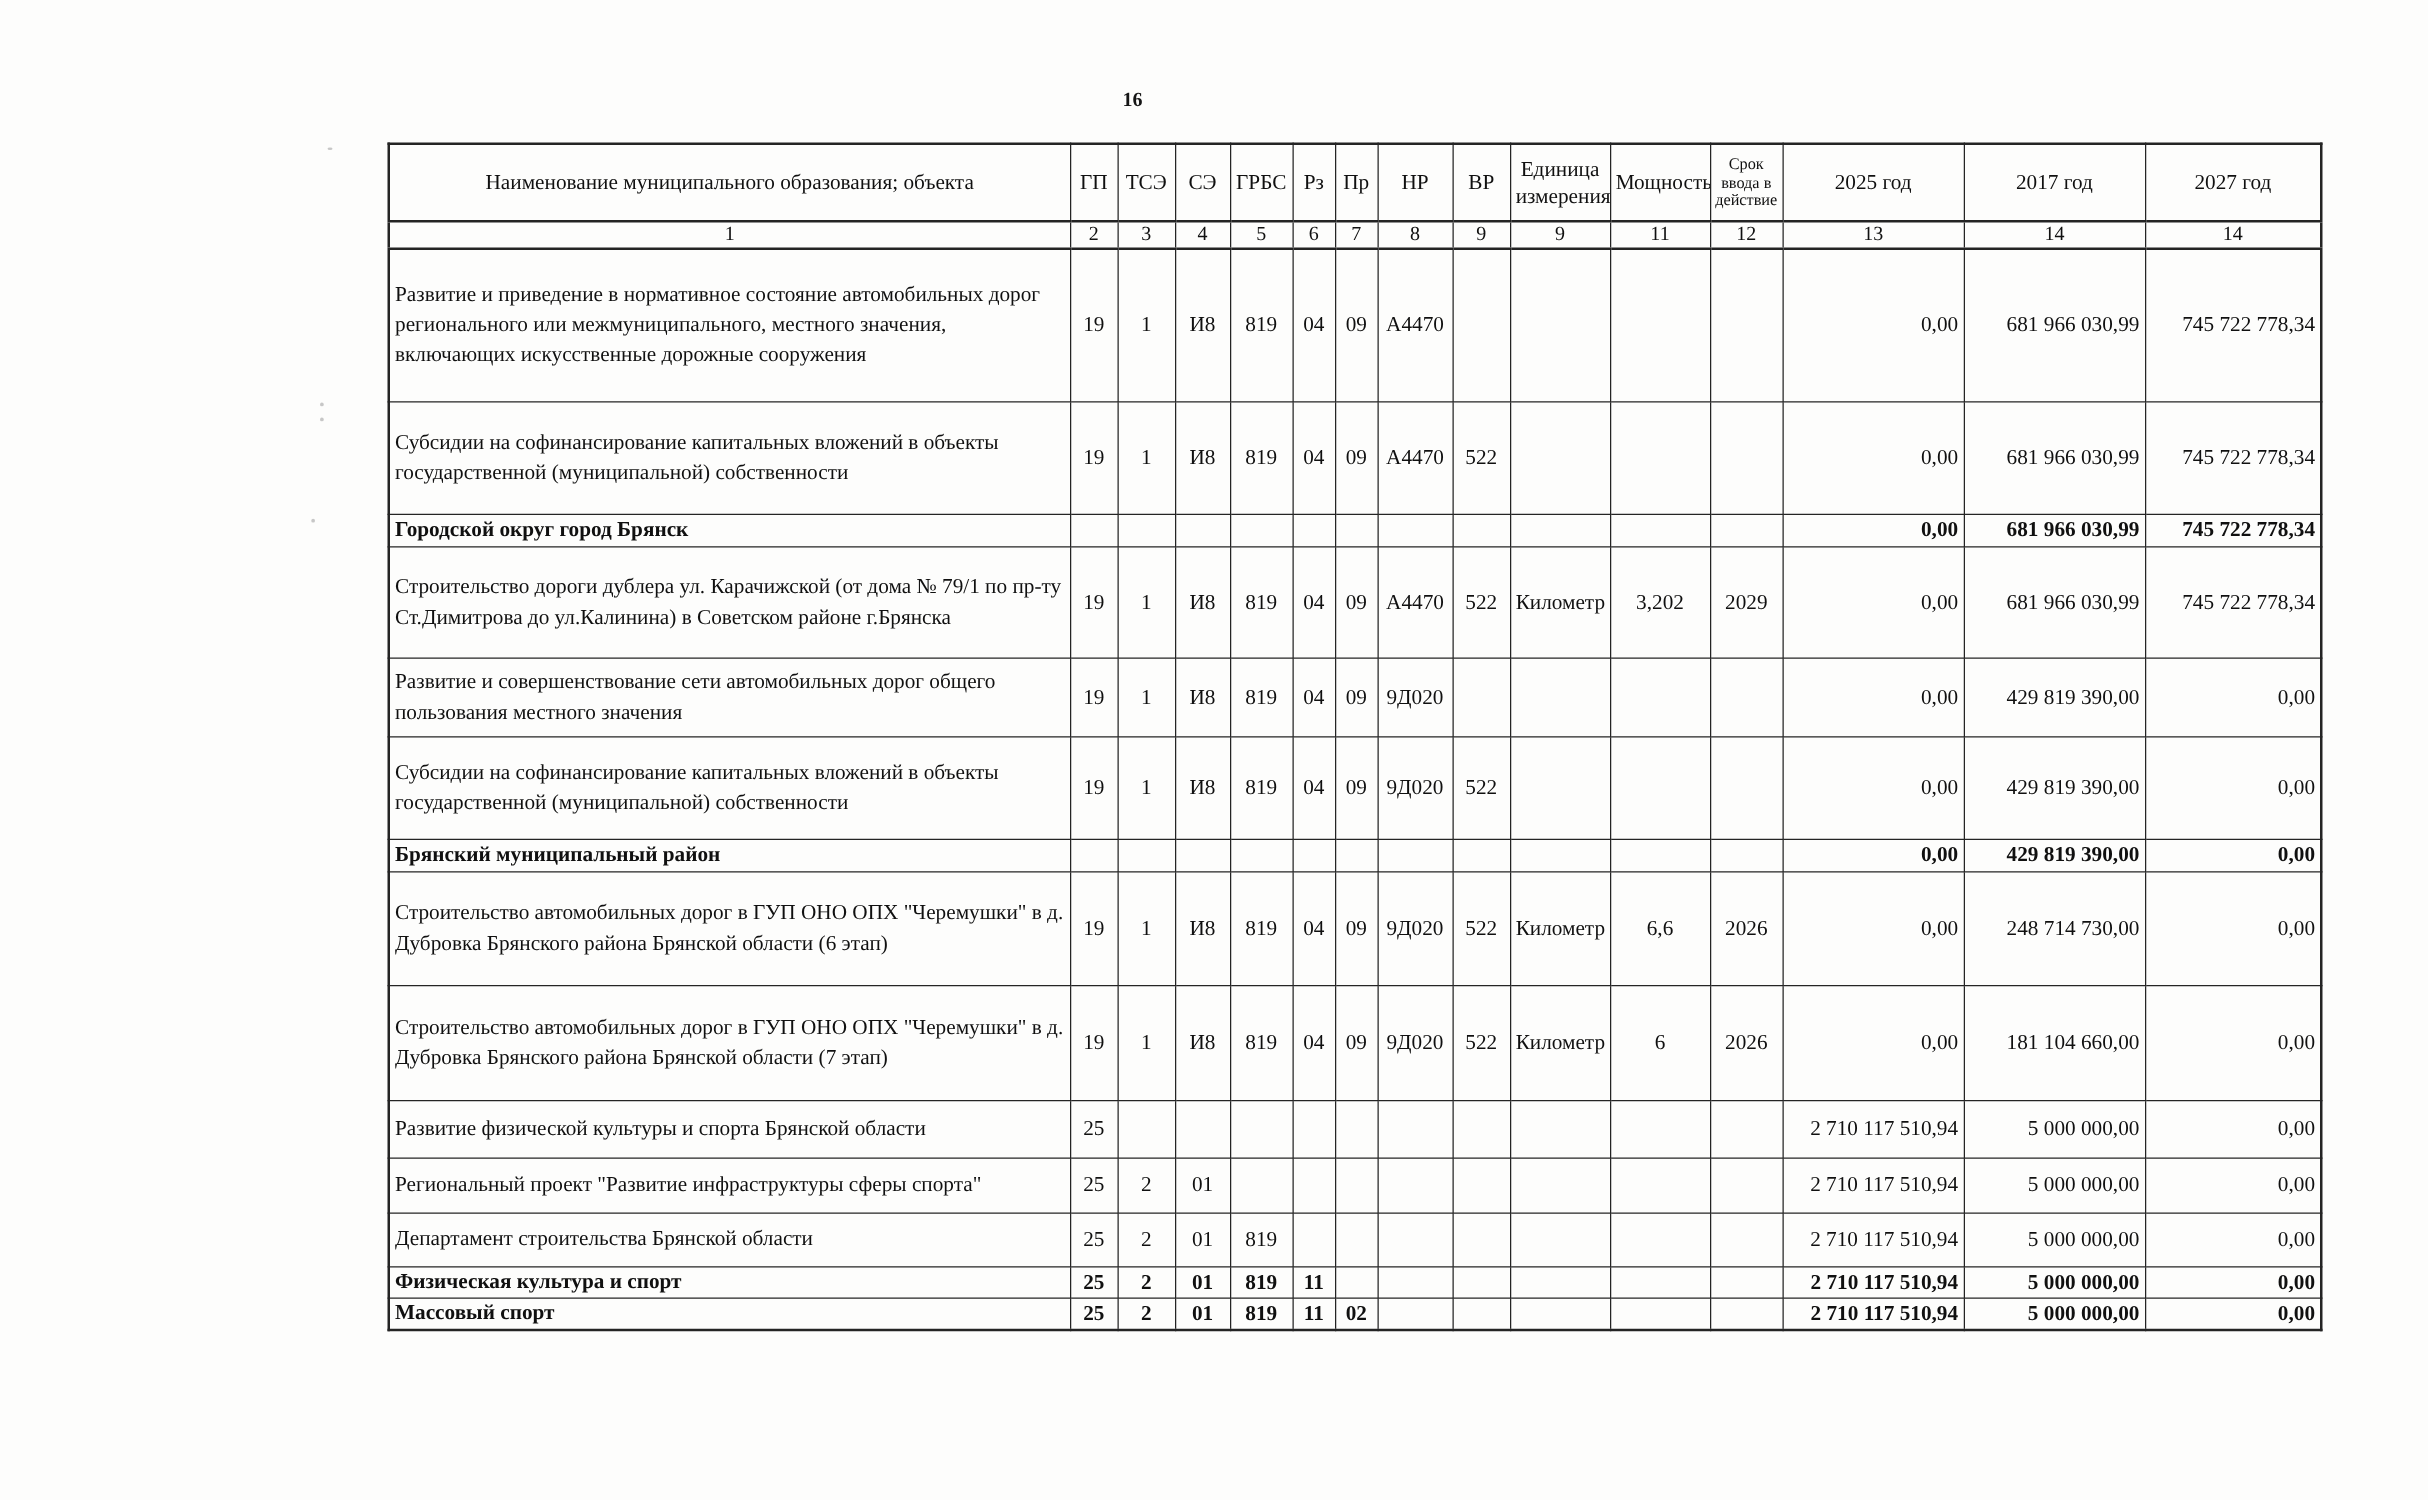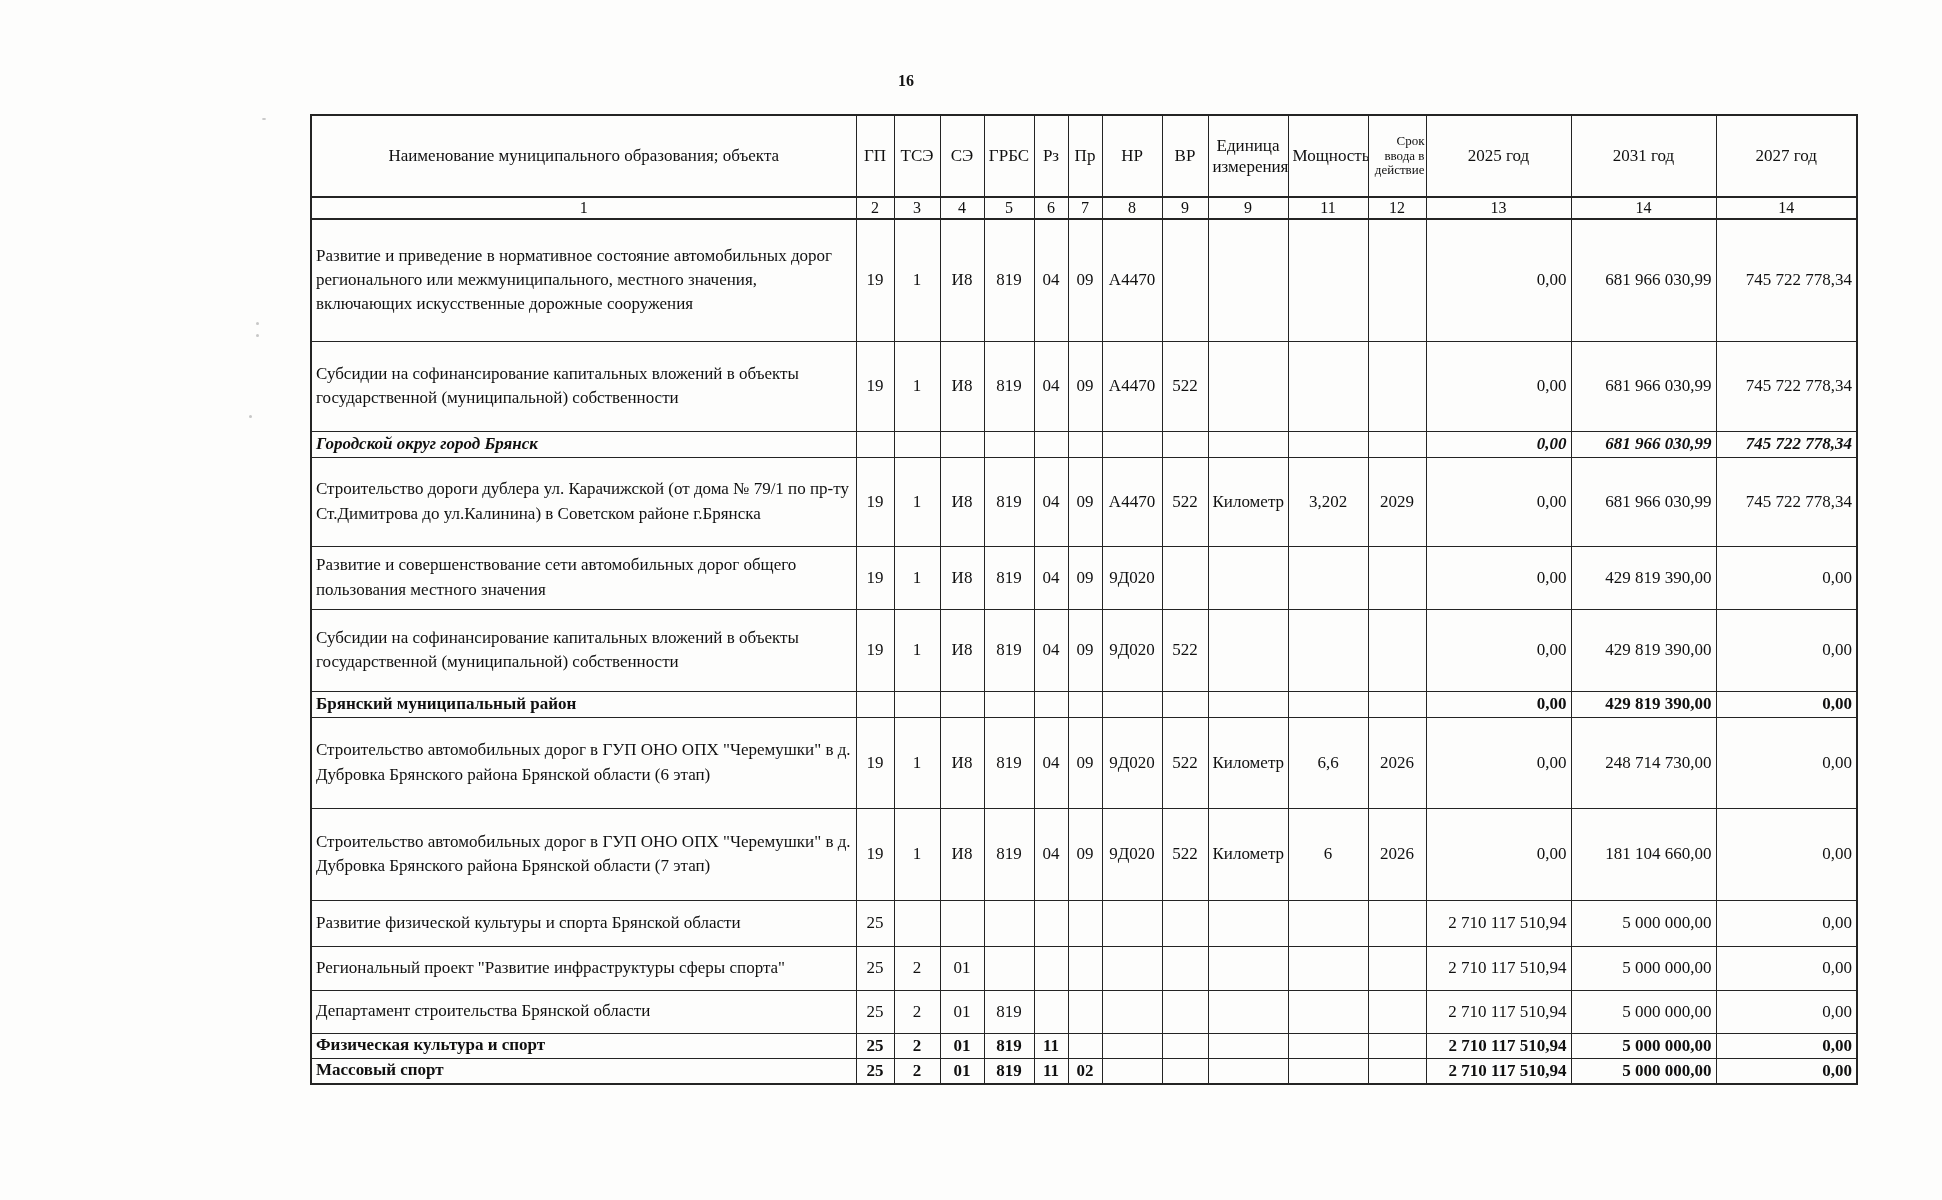--- a/index.html
+++ b/index.html
@@ -40,33 +40,33 @@
     height:48px;
     line-height:1.25;
   }
   thead tr.colnums th{
     height:20px;
     border-top:2px solid #242424;
     border-bottom:2px solid #242424;
     font-size:16px;
     padding:0 2px;
   }
-  thead th.hdr-term{font-size:13px;line-height:1.15;padding:16px 1px;text-align:right;}
+  thead th.hdr-term{font-size:13px;line-height:1.15;padding:6px 1px;}
   td.c-name{
     text-align:left;
     padding:4px 92px 4px 8px;
     line-height:1.42;
   }
   td.c-code{text-align:center;padding:1px 2px;}
   td.c-money{text-align:right;padding:1px 6px 1px 2px;white-space:nowrap;}
   tr.bold td{font-weight:bold;}
   tr.bold td.c-name{padding-top:1px;padding-bottom:1px;line-height:1.2;}
   tbody tr:nth-child(1){height:122px;}
   tbody tr:nth-child(2){height:90px;}
-  tbody tr:nth-child(3){height:26px;font-style:italic;}
+  tbody tr:nth-child(3){height:26px;}
   tbody tr:nth-child(4){height:89px;font-family:Liberation Serif, serif;}
   tbody tr:nth-child(5){height:63px;}
   tbody tr:nth-child(6){height:82px;}
   tbody tr:nth-child(7){height:26px;}
   tbody tr:nth-child(8){height:91px;}
   tbody tr:nth-child(9){height:92px;}
   tbody tr:nth-child(10){height:46px;padding-left:20px;}
   tbody tr:nth-child(11){height:44px;}
   tbody tr:nth-child(12){height:43px;}
   tbody tr:nth-child(13){height:25px;margin-left:48px;}
@@ -108,21 +108,21 @@
         <th>СЭ</th>
         <th>ГРБС</th>
         <th>Рз</th>
         <th>Пр</th>
         <th>НР</th>
         <th>ВР</th>
         <th>Единица измерения</th>
         <th>Мощность</th>
         <th class="hdr-term">Срок ввода в действие</th>
         <th>2025 год</th>
-        <th>2031 год</th>
+        <th>2017 год</th>
         <th>2027 год</th>
       </tr>
     <tr class="colnums">
         <th>1</th>
         <th>2</th>
         <th>3</th>
         <th>4</th>
         <th>5</th>
         <th>6</th>
         <th>7</th>

